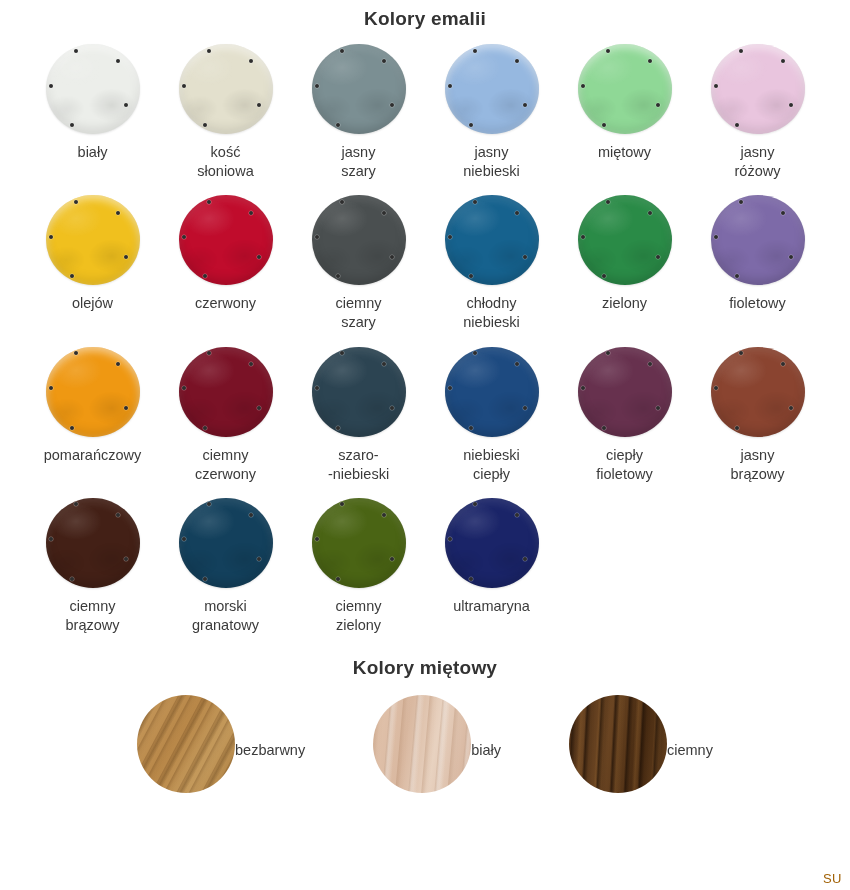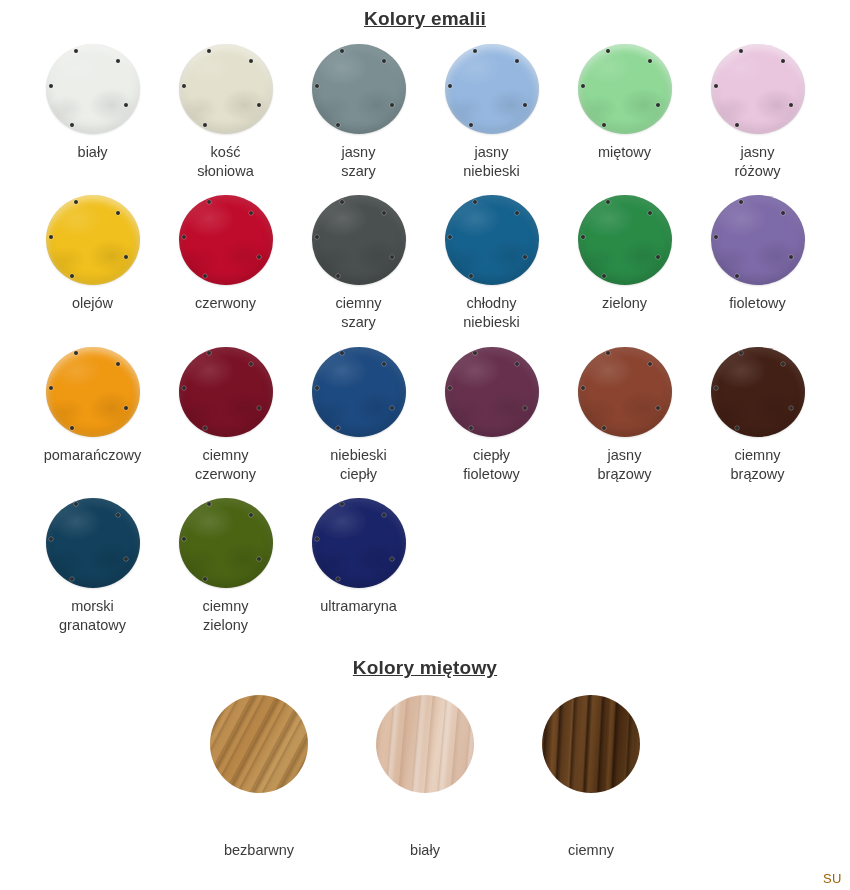--- a/index.html
+++ b/index.html
@@ -13,21 +13,20 @@
     position: relative;
     overflow: hidden;
   }
 
   .section-title {
     text-align: center;
     font-size: 19px;
     font-weight: bold;
     color: #333333;
     letter-spacing: 0.2px;
-    text-decoration: underline;
   }
 
   #enamel-title { margin-top: 8px; }
 
   .swatch-grid {
     display: grid;
     grid-template-columns: repeat(6, 1fr);
     width: 810px;
     margin: 0 auto;
     padding: 0 6px;
@@ -103,23 +102,22 @@
 
   .oil-row {
     display: flex;
     justify-content: center;
     gap: 68px;
     margin-top: 16px;
   }
 
   .oil-cell {
     display: flex;
-    flex-direction: column;
+    flex-direction: row;
     align-items: center;
-    gap: 37px;
   }
 
   .oil-disc {
     width: 98px;
     height: 98px;
     border-radius: 50%;
     position: relative;
     overflow: hidden;
   }
 
@@ -354,20 +352,32 @@
         <span class="pin p2"></span>
         <span class="pin p3"></span>
         <span class="pin p4"></span>
         <span class="pin p5"></span>
       </div>
       <div class="swatch-label">ciemny
 czerwony</div>
     </div>
     <div class="swatch-cell">
       <div class="disc-wrap">
+        <div class="disc" style="background: rgb(44, 68, 82);"></div>
+        <span class="pin p1"></span>
+        <span class="pin p2"></span>
+        <span class="pin p3"></span>
+        <span class="pin p4"></span>
+        <span class="pin p5"></span>
+      </div>
+      <div class="swatch-label">szaro-
+-niebieski</div>
+    </div>
+    <div class="swatch-cell">
+      <div class="disc-wrap">
         <div class="disc" style="background: rgb(29, 74, 128);"></div>
         <span class="pin p1"></span>
         <span class="pin p2"></span>
         <span class="pin p3"></span>
         <span class="pin p4"></span>
         <span class="pin p5"></span>
       </div>
       <div class="swatch-label">niebieski
 ciepły</div>
     </div>

